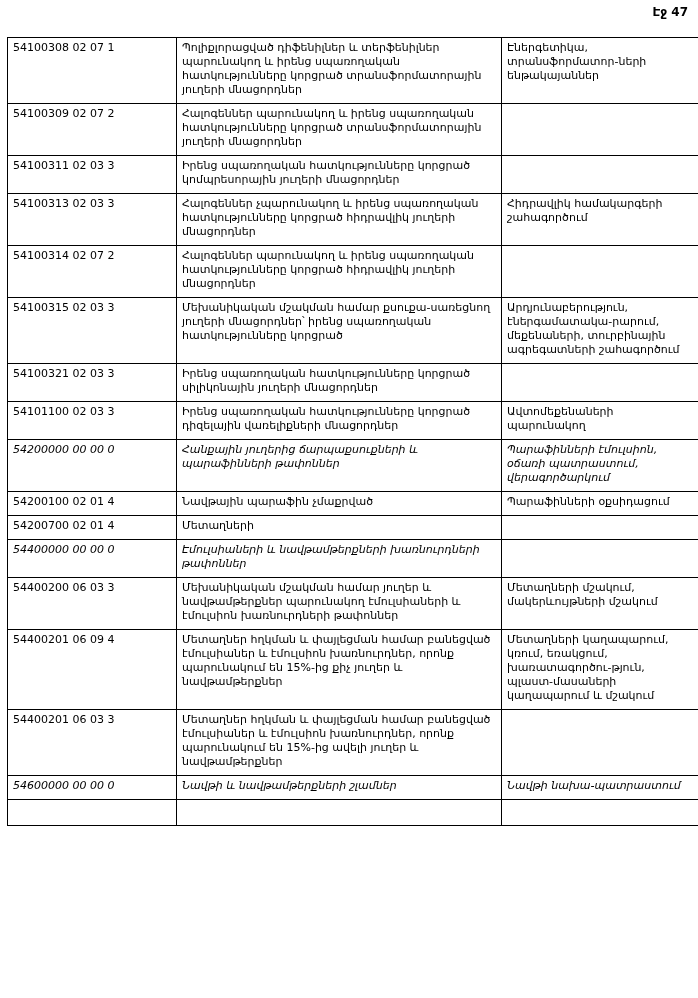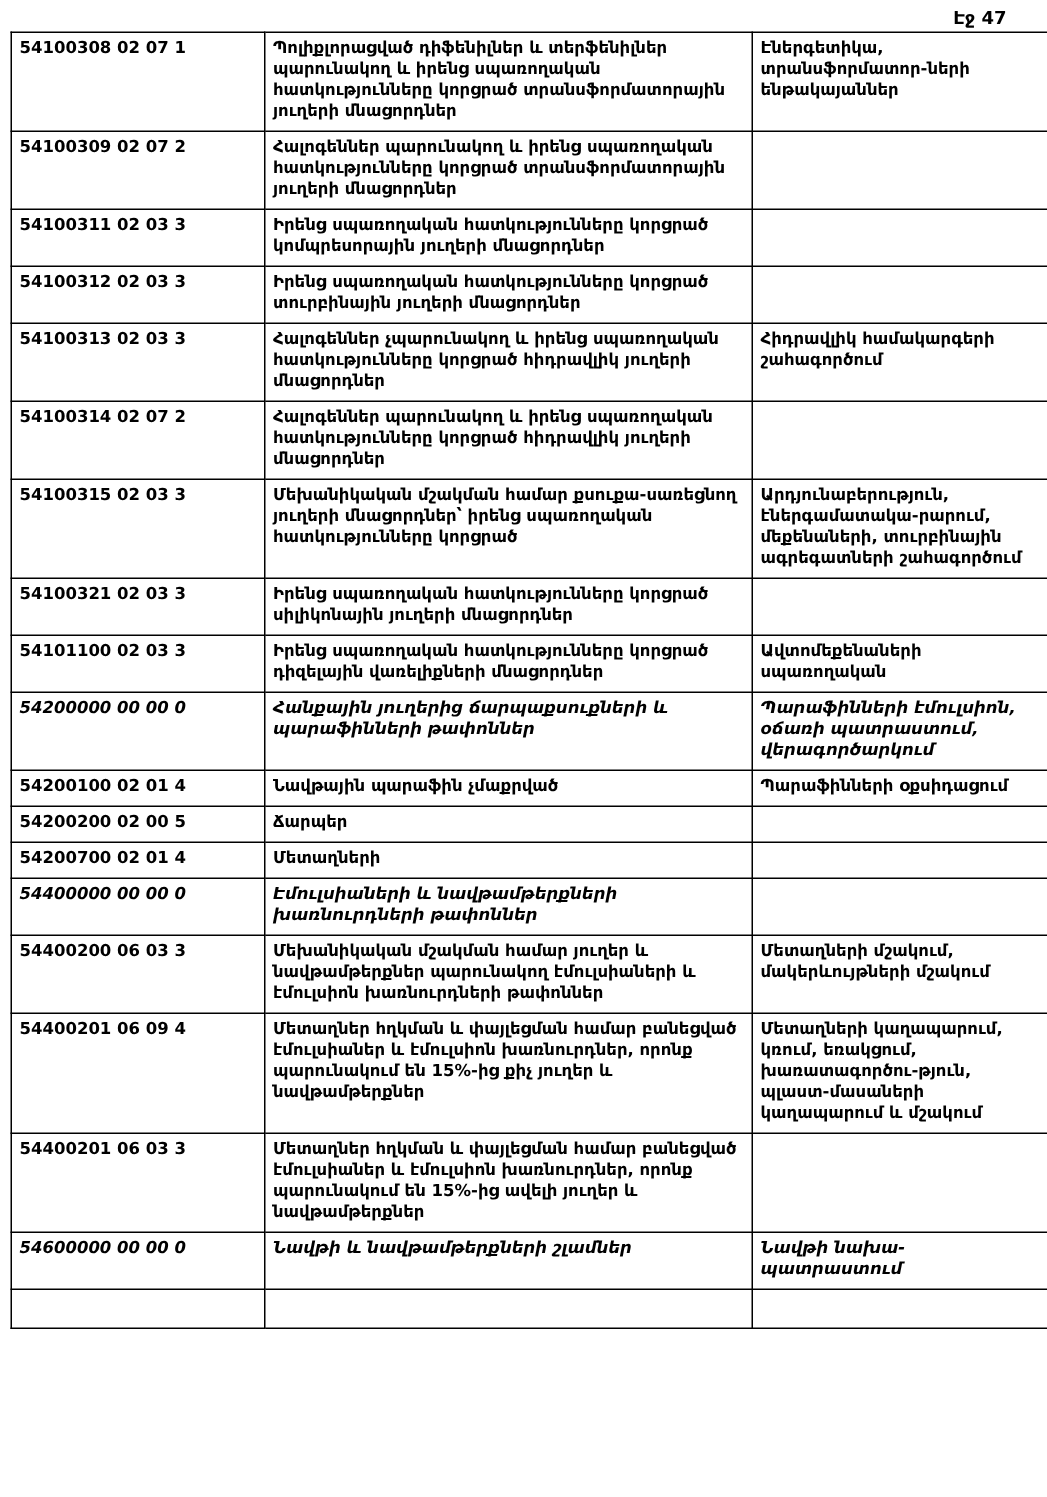--- a/index.html
+++ b/index.html
@@ -7,37 +7,36 @@
     padding: 0;
     background: #ffffff;
     color: #000000;
     font-family: "DejaVu Sans", sans-serif;
   }
   .page {
     position: relative;
     width: 698px;
     min-height: 998px;
     box-sizing: border-box;
-    padding: 3px 23px 4px 7px;
+    padding: 3px 6px 4px 7px;
     background: #ffffff;
   }
   .page-number {
     text-align: right;
     font-weight: bold;
     font-size: 12px;
     padding-right: 4px;
     height: 18px;
     line-height: 18px;
   }
   table.waste-table {
     border-collapse: collapse;
     width: 684px;
     table-layout: fixed;
-    margin-top: 0;
-    font-weight: bold;
+    margin-top: 16px;
   }
   table.waste-table td {
     border: 1px solid #000000;
     vertical-align: top;
     font-size: 11px;
     line-height: 14px;
     padding: 3px 5px 6px 5px;
     word-wrap: break-word;
     overflow-wrap: break-word;
   }
@@ -64,25 +63,20 @@
           <td class="col-code">54100309 02 07 2</td>
           <td class="col-desc">Հալոգեններ պարունակող և իրենց սպառողական հատկությունները կորցրած տրանսֆորմատորային յուղերի մնացորդներ</td>
           <td class="col-note"></td>
         </tr>
         <tr>
           <td class="col-code">54100311 02 03 3</td>
           <td class="col-desc">Իրենց սպառողական հատկությունները կորցրած կոմպրեսորային յուղերի մնացորդներ</td>
           <td class="col-note"></td>
         </tr>
         <tr>
-          <td class="col-code">54100312 02 03 3</td>
-          <td class="col-desc">Իրենց սպառողական հատկությունները կորցրած տուրբինային յուղերի մնացորդներ</td>
-          <td class="col-note"></td>
-        </tr>
-        <tr>
           <td class="col-code">54100313 02 03 3</td>
           <td class="col-desc">Հալոգեններ չպարունակող և իրենց սպառողական հատկությունները կորցրած հիդրավլիկ յուղերի մնացորդներ</td>
           <td class="col-note">Հիդրավլիկ համակարգերի շահագործում</td>
         </tr>
         <tr>
           <td class="col-code">54100314 02 07 2</td>
           <td class="col-desc">Հալոգեններ պարունակող և իրենց սպառողական հատկությունները կորցրած հիդրավլիկ յուղերի մնացորդներ</td>
           <td class="col-note"></td>
         </tr>
         <tr>
@@ -91,36 +85,31 @@
           <td class="col-note">Արդյունաբերություն, էներգամատակա-րարում, մեքենաների, տուրբինային ագրեգատների շահագործում</td>
         </tr>
         <tr>
           <td class="col-code">54100321 02 03 3</td>
           <td class="col-desc">Իրենց սպառողական հատկությունները կորցրած սիլիկոնային յուղերի մնացորդներ</td>
           <td class="col-note"></td>
         </tr>
         <tr>
           <td class="col-code">54101100 02 03 3</td>
           <td class="col-desc">Իրենց սպառողական հատկությունները կորցրած դիզելային վառելիքների մնացորդներ</td>
-          <td class="col-note">Ավտոմեքենաների սպառողական</td>
+          <td class="col-note">Ավտոմեքենաների պարունակող</td>
         </tr>
         <tr class="italic">
           <td class="col-code">54200000 00 00 0</td>
           <td class="col-desc">Հանքային յուղերից ճարպաքսուքների և պարաֆինների թափոններ</td>
           <td class="col-note">Պարաֆինների էմուլսիոն, օճառի պատրաստում, վերագործարկում</td>
         </tr>
         <tr>
           <td class="col-code">54200100 02 01 4</td>
           <td class="col-desc">Նավթային պարաֆին չմաքրված</td>
           <td class="col-note">Պարաֆինների օքսիդացում</td>
-        </tr>
-        <tr>
-          <td class="col-code">54200200 02 00 5</td>
-          <td class="col-desc">Ճարպեր</td>
-          <td class="col-note"></td>
         </tr>
         <tr>
           <td class="col-code">54200700 02 01 4</td>
           <td class="col-desc">Մետաղների</td>
           <td class="col-note"></td>
         </tr>
         <tr class="italic">
           <td class="col-code">54400000 00 00 0</td>
           <td class="col-desc">Էմուլսիաների և նավթամթերքների խառնուրդների թափոններ</td>
           <td class="col-note"></td>

